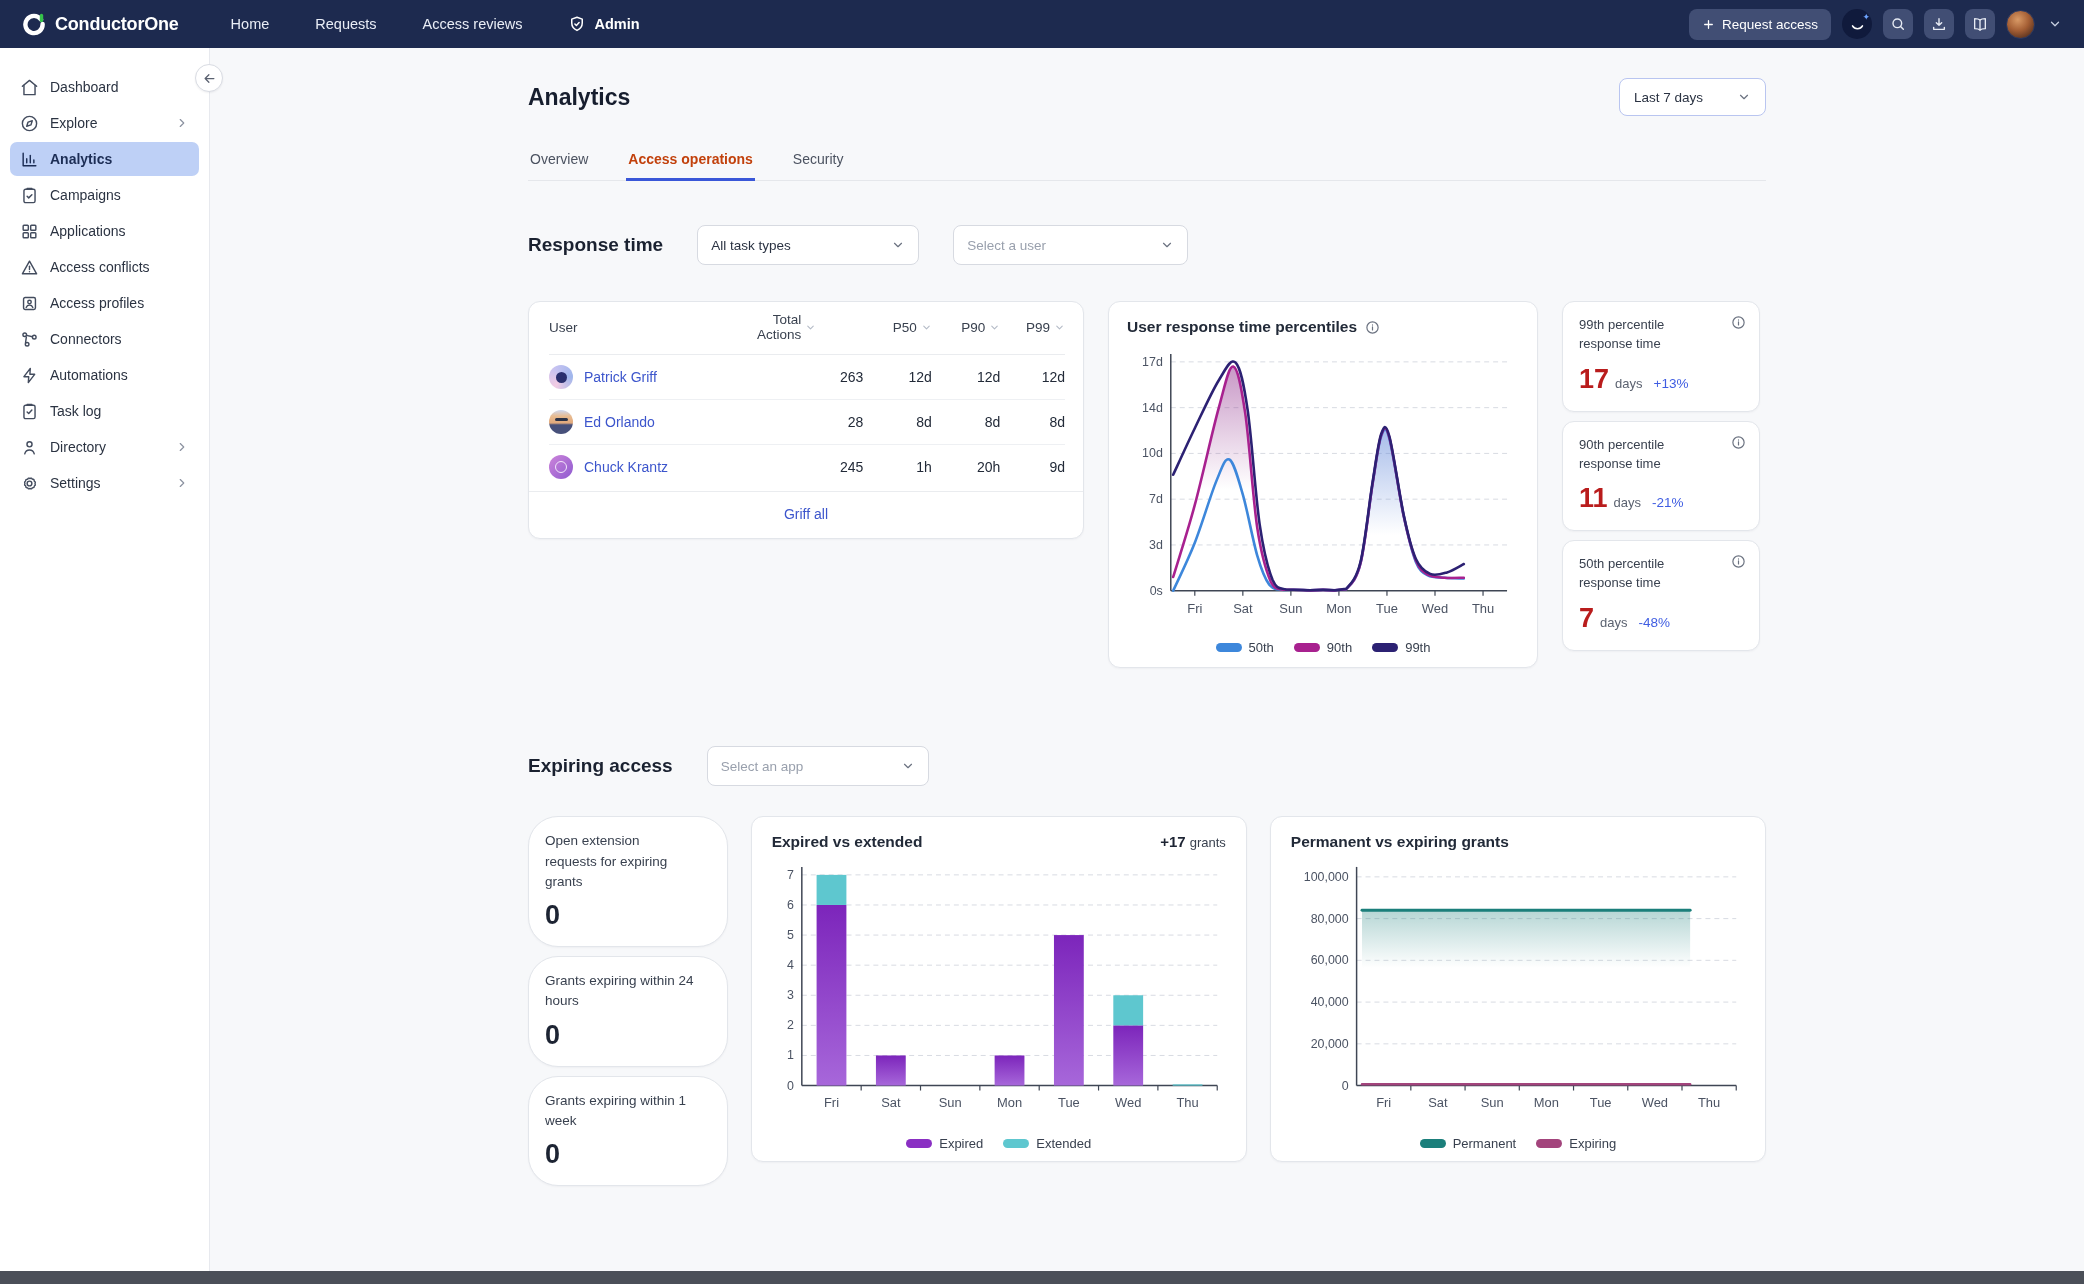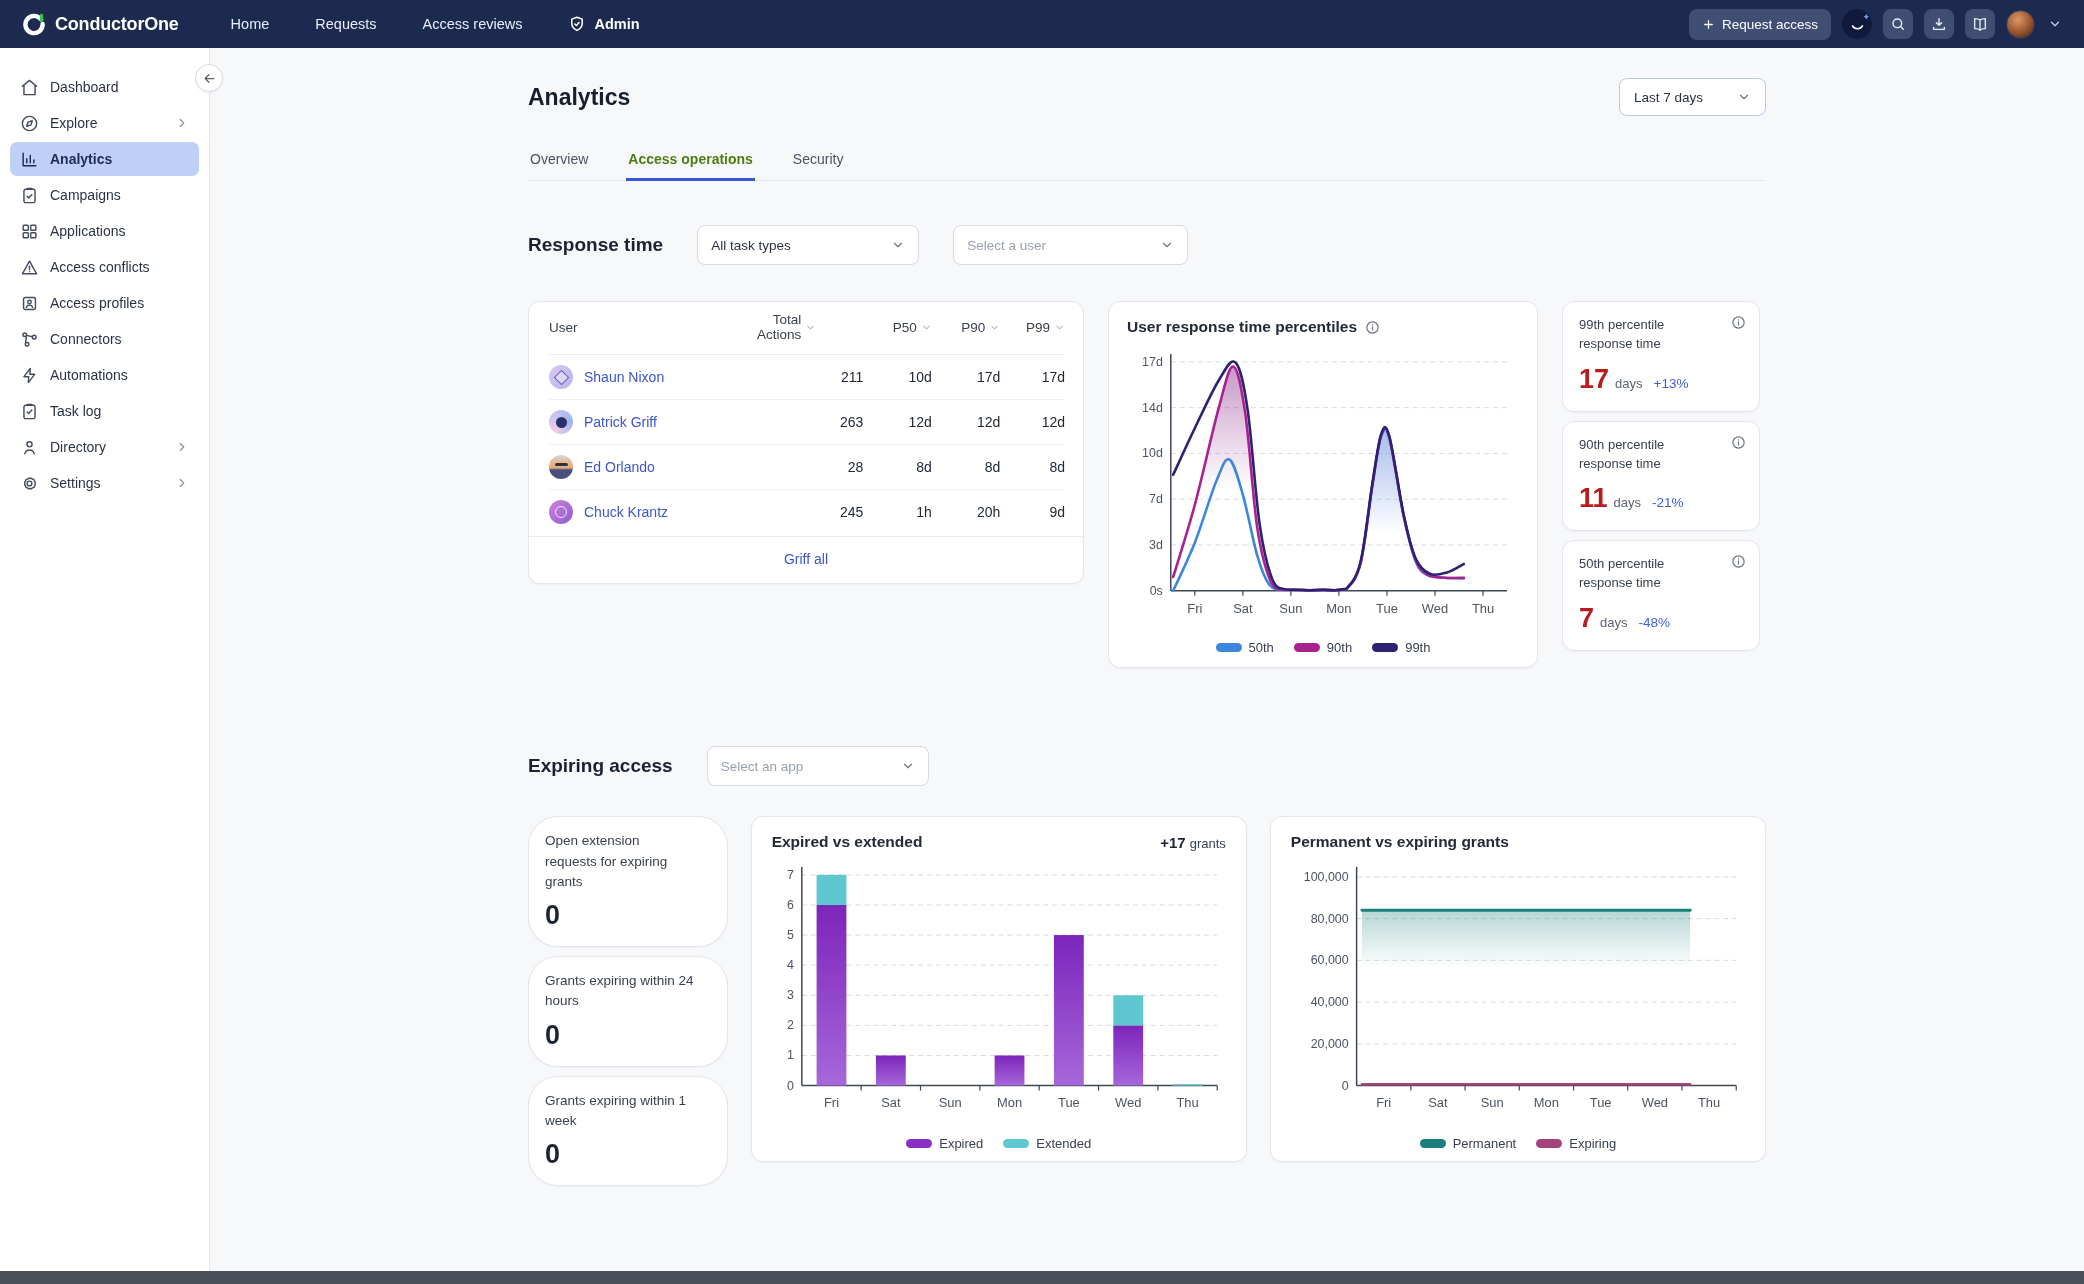--- a/index.html
+++ b/index.html
@@ -40,21 +40,21 @@
   
   .main { flex:1; overflow:hidden; }
   .content { width:1238px; margin:0 auto; padding-top:30px; }
   .title-row { display:flex; align-items:center; justify-content:space-between; }
   .page-title { font-size:23px; font-weight:700; color:#171e2e; }
   .range-select { height:38px; background:#fff; border:1px solid #b9c5f0; border-radius:8px;
     display:flex; align-items:center; gap:14px; padding:0 14px; font-size:13.5px; color:#2a3242; cursor:pointer; }
 
   .tabs { display:flex; gap:36px; margin-top:26px; border-bottom:1px solid #e5e7eb; }
   .tab { padding:9px 2px 11px 2px; font-size:14px; color:#4b5260; cursor:pointer; border-bottom:3px solid transparent; margin-bottom:-1px; }
-  .tab.active { color:#4d7c0f; font-weight:600; border-bottom-color:#3a57d8;text-align:right; }
+  .tab.active { color:#c2410c; font-weight:600; border-bottom-color:#3a57d8;text-align:right; }
 
   .section-head { display:flex; align-items:center; gap:34px; margin-top:44px; }
   .section-title { font-size:19px; font-weight:700; color:#1a2130; }
   .select { height:40px; background:#fff; border:1px solid #d7dae1; border-radius:8px; display:flex; align-items:center;
     justify-content:space-between; padding:0 13px; font-size:13.5px; color:#2a3242; cursor:pointer; }
   .select .ph { color:#99a0ad; }
   .sel-task { width:222px; } .sel-user { width:235px; } .sel-app { width:222px; }
   .sel-caret { color:#6b7280; display:flex; margin-left:20px; }
 
   .card { background:#fff; border:1px solid #e3e6eb; border-radius:12px; box-shadow:0 1px 2px rgba(16,24,40,.04); }
@@ -108,21 +108,21 @@
   .pstat-unit { font-size:13px; color:#5b6270; }
   .pstat-delta { font-size:13.5px; color:#3f5de2; margin-left:5px; }
 
   
   .cards-row2 { display:flex; gap:23px; margin-top:30px; align-items:flex-start; }
   .estat-col { width:200px; display:flex; flex-direction:column; gap:9px; }
   .estat { padding:14px 32px 15px 16px;border-radius:30px; }
   .estat-label { font-size:13.5px; color:#39414f; line-height:1.5; }
   .estat-value { font-size:27px; font-weight:700; color:#1d2433; margin-top:8px; }
   .chart-card { width:497px; padding:16px 20px 10px 20px; }
-  .chart-title-row { display:flex; align-items:flex-end; justify-content:space-between; }
+  .chart-title-row { display:flex; align-items:flex-start; justify-content:space-between; }
   .badge { font-size:13px; color:#39414f; }
   .badge b { font-size:15px; color:#1d2433; margin-right:4px; }
   svg.chart { display:block; width:100%; margin-top:4px; }
 
   .bottom-strip { height:13px; background:#4b4f58; width:2084px; }
 </style>
 </head>
 <body>
 
 <header class="topnav">
@@ -440,32 +440,20 @@
                         <svg width="11" height="11" viewBox="0 0 24 24" fill="none" stroke="currentColor" stroke-width="2.4" stroke-linecap="round" stroke-linejoin="round">
                           <path d="m6 9 6 6 6-6"></path>
                         </svg>
                       </span>
                     </span>
                   </th>
               </tr>
             </thead>
             <tbody>
 
-                <tr>
-                  <td>
-                    <span class="td-user">
-                      <span class="avatar av-shaun"></span>
-                      <a class="user-link">Shaun Nixon</a>
-                    </span>
-                  </td>
-                  <td class="num">211</td>
-                  <td class="num">10d</td>
-                  <td class="num">17d</td>
-                  <td class="num">17d</td>
-                </tr>
 
                 <tr>
                   <td>
                     <span class="td-user">
                       <span class="avatar av-patrick"></span>
                       <a class="user-link">Patrick Griff</a>
                     </span>
                   </td>
                   <td class="num">263</td>
                   <td class="num">12d</td>

